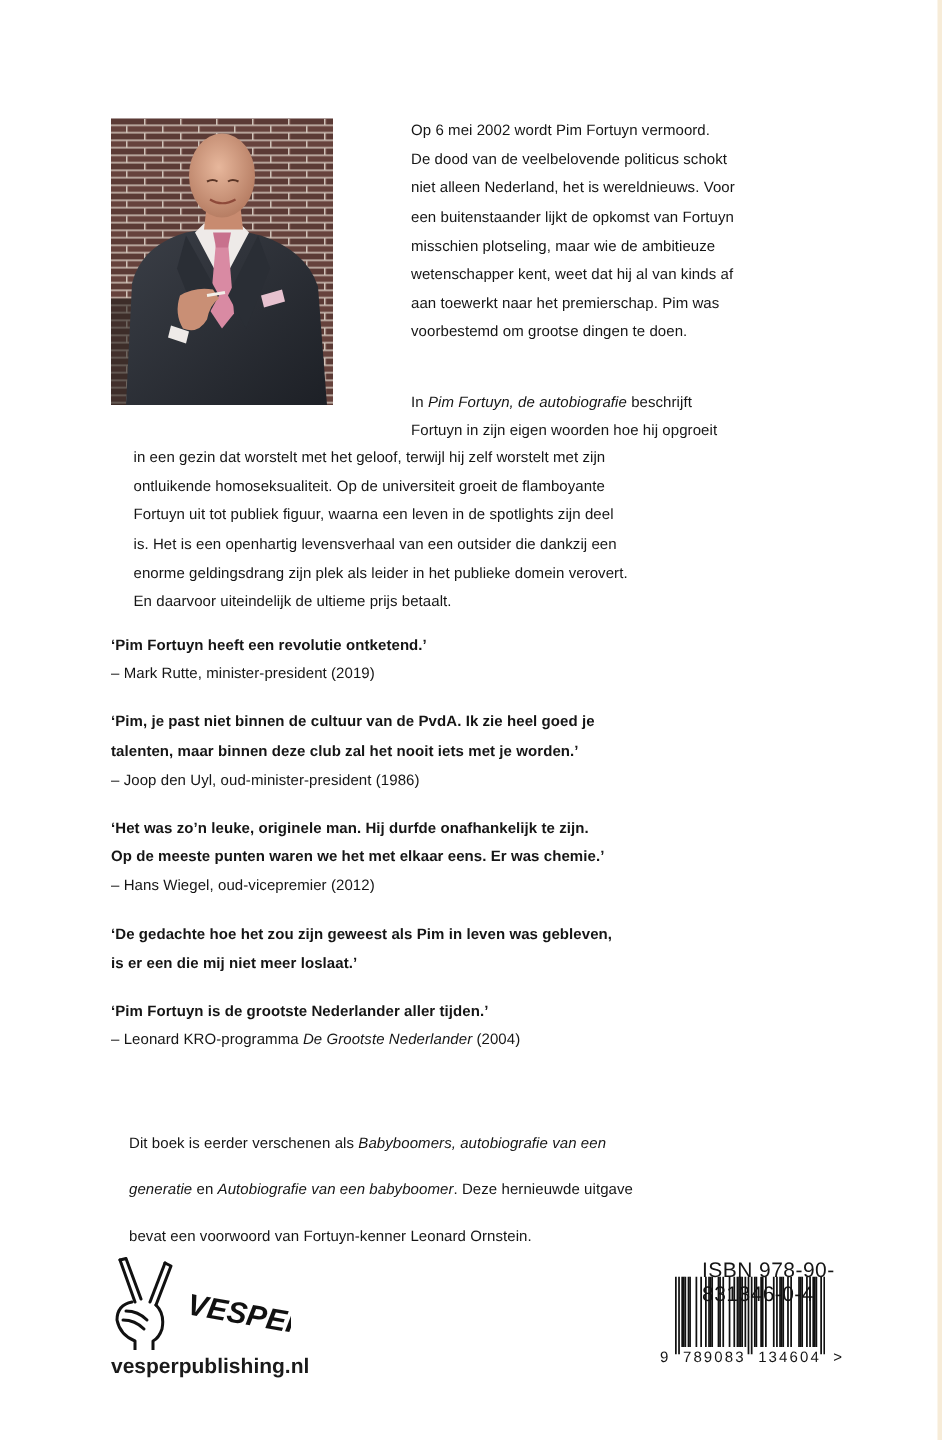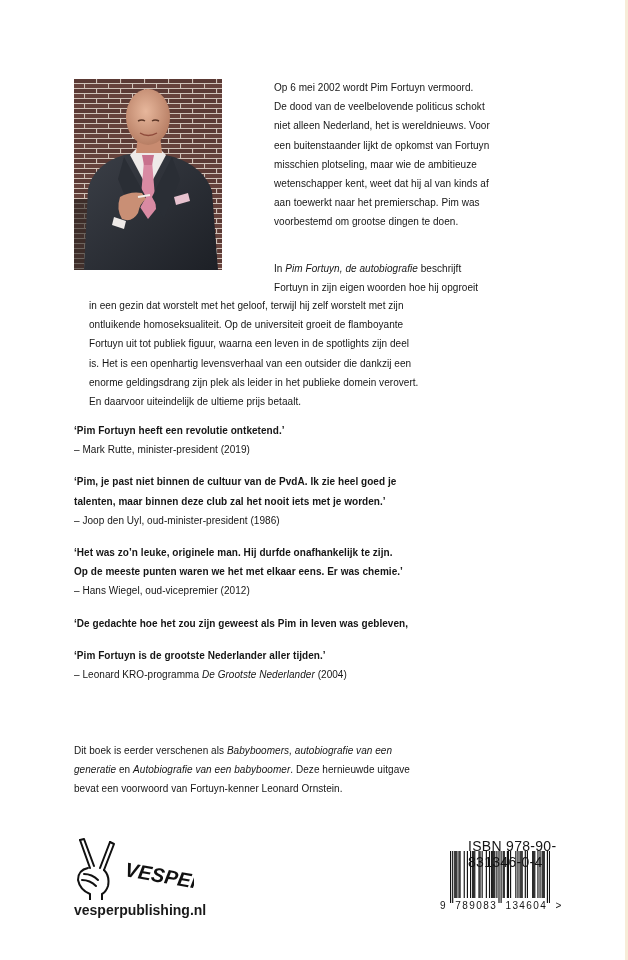--- a/index.html
+++ b/index.html
@@ -16,21 +16,21 @@
   .text { font-size: 10px; line-height: 19.2px; letter-spacing: 0.05px; }
   .intro-right { position: absolute; left: 274px; top: 78px; width: 290px; }
   .intro-full { position: absolute; left: 89px; top: 296px; width: 495px; }
   .intro-right p, .intro-full p { margin: 0; }
   .para2-head { position: absolute; left: 274px; top: 259px; width: 290px; }
   .quotes { position: absolute; left: 74px; top: 421px; width: 495px; }
   .quote { margin: 0 0 13px 0; }
   .quote .q { font-weight: bold; margin: 0; }
   .quote .a { margin: 0; }
   .note { position: absolute; left: 74px; top: 741px; width: 495px; }
-  .note p { margin: 0; }
+  .note p { margin: 12px; }
   i, em { font-style: italic; }
   .logo { position: absolute; left: 74px; top: 838px; width: 120px; height: 62px; }
   .url { position: absolute; left: 74px; top: 902px; font-size: 14px; font-weight: bold; color: #1a1a1a; }
   .barcode-wrap { position: absolute; left: 440px; top: 838px; width: 120px; height: 75px; }
   .isbn-label { position: absolute; left: 8px; top: 0; font-size: 14px; letter-spacing: 0.3px; font-family: "Liberation Sans", sans-serif; padding-left: 20px; }
   .bars { position: absolute; left: 10px; top: 13px; }
   .bar-digits { position: absolute; left: 0; top: 62px; font-size: 10px; letter-spacing: 1.4px; font-family: "Liberation Sans", sans-serif; white-space: pre; text-align: right; }
 </style>
 </head>
 <body>
@@ -122,20 +122,21 @@
     <p class="q">talenten, maar binnen deze club zal het nooit iets met je worden.’</p>
     <p class="a">– Joop den Uyl, oud-minister-president (1986)</p>
   </div>
   <div class="quote">
     <p class="q">‘Het was zo’n leuke, originele man. Hij durfde onafhankelijk te zijn.</p>
     <p class="q">Op de meeste punten waren we het met elkaar eens. Er was chemie.’</p>
     <p class="a">– Hans Wiegel, oud-vicepremier (2012)</p>
   </div>
   <div class="quote">
     <p class="q">‘De gedachte hoe het zou zijn geweest als Pim in leven was gebleven,</p>
+    <p class="q">is er een die mij niet meer loslaat.’</p>
   </div>
   <div class="quote">
     <p class="q">‘Pim Fortuyn is de grootste Nederlander aller tijden.’</p>
     <p class="a"><span>– Leonard KRO-programma </span><i>De Grootste Nederlander</i><span> (2004)</span></p>
   </div>
 </div>
 
 <div class="note text">
   <p><span>Dit boek is eerder verschenen als </span><i>Babyboomers, autobiografie van een</i></p>
   <p><i>generatie</i><span> en </span><i>Autobiografie van een babyboomer</i><span>. Deze hernieuwde uitgave</span></p>

